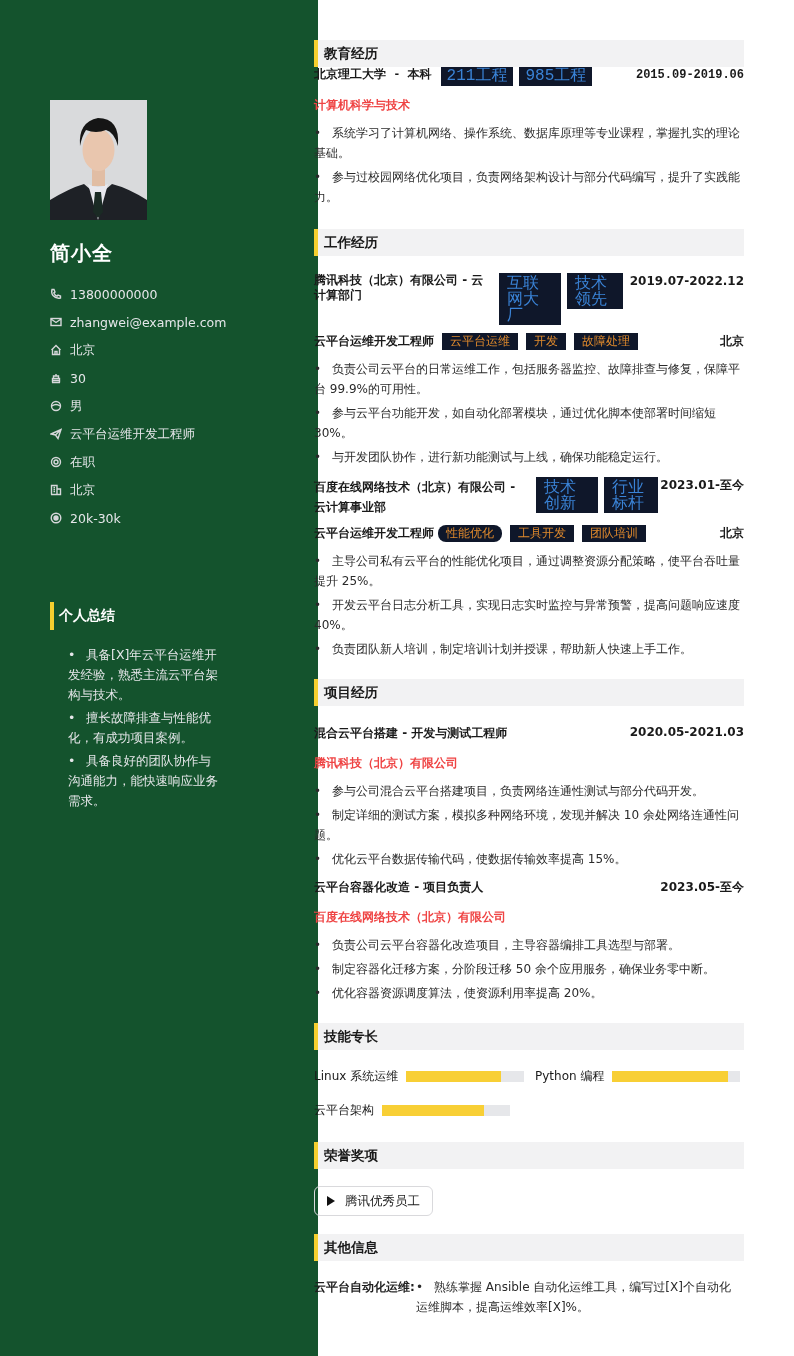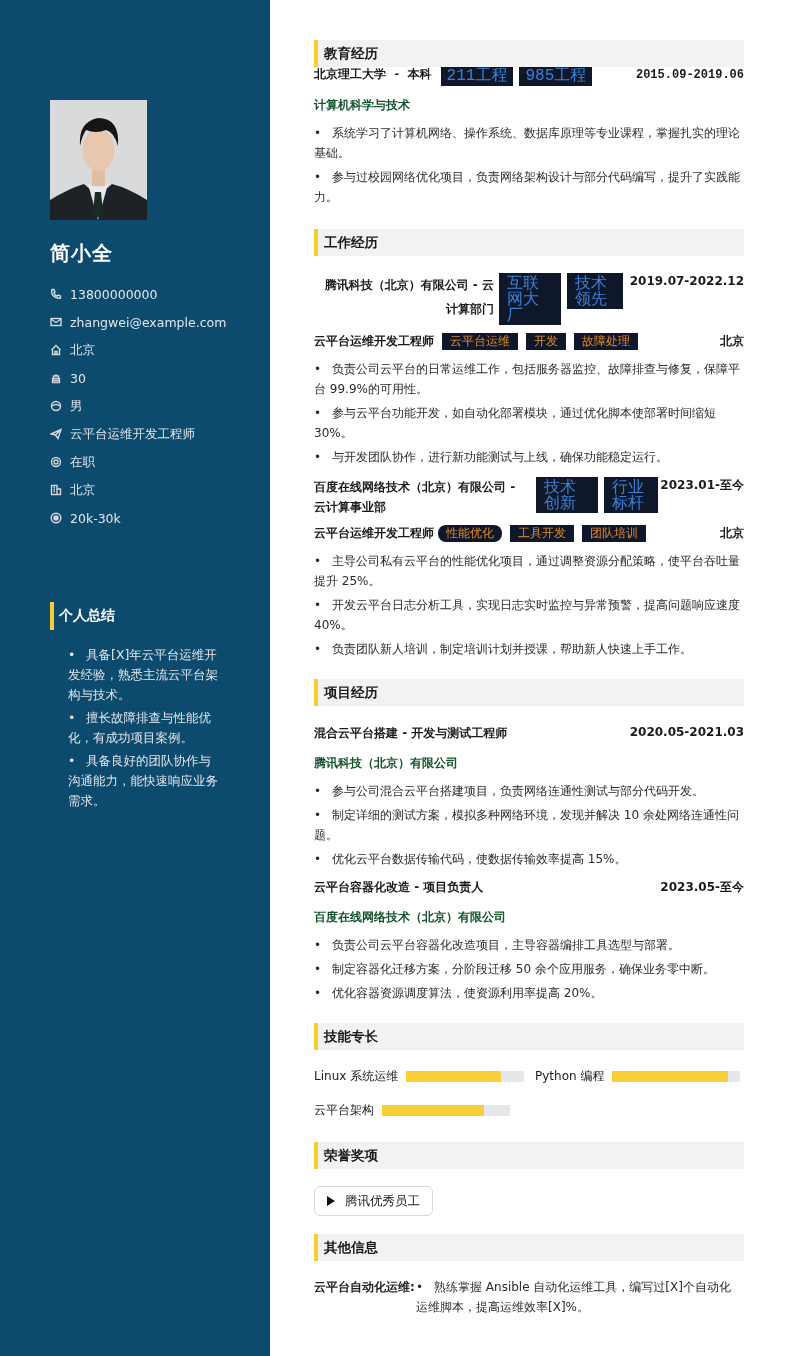--- a/index.html
+++ b/index.html
@@ -1,39 +1,39 @@
 <!DOCTYPE html>
 <html><head>
 <meta charset="utf-8">
 <style>
   * { box-sizing: border-box; margin: 0; padding: 0; }
   html, body { width: 794px; height: 1356px; overflow: hidden; background: #ffffff; }
   body { font-family: "DejaVu Sans", "Liberation Sans", sans-serif; color: #1f1f1f; font-size: 12px; position: relative; }
 
-  .sidebar { position: absolute; left: 0; top: 0; width: 270px; height: 1356px; background: #0c4a6e; color: #e8e9ec; }
+  .sidebar { position: absolute; left: 0; top: 0; width: 318px; height: 1356px; background: #14532d; color: #e8e9ec; }
   .photo { position: absolute; left: 50px; top: 100px; width: 97px; height: 120px; background: #d7d8da; overflow: hidden; }
   .name { position: absolute; left: 50px; top: 240px; font-size: 20px; font-weight: bold; color: #ffffff; letter-spacing: 1px; }
   .info-list { position: absolute; left: 50px; top: 280px; width: 200px; }
   .info-item { height: 28px; display: flex; align-items: center; font-size: 12.5px; color: #e6e7ea; }
   .info-item .ic { width: 12px; height: 12px; margin-right: 8px; display: inline-flex; align-items: center; justify-content: center; }
   .info-item svg { width: 12px; height: 12px; stroke: #d6d7da; fill: none; stroke-width: 1.4; }
 
   .sum-title { position: absolute; left: 50px; top: 602px; height: 28px; display: flex; align-items: center; font-size: 14px; font-weight: bold; color: #ffffff; }
   .sum-title .bar { width: 4px; height: 28px; background: #f5cf2f; margin-right: 5px; }
   .sum-list { position: absolute; left: 68px; top: 645px; width: 150px; list-style: none; }
   .sum-list li { font-size: 12.5px; line-height: 20px; color: #e6e7ea; margin-bottom: 3px; }
   .sum-list li::before { content: "•"; display: inline-block; width: 18px; text-align: left; color: #e6e7ea; }
 
   .main { position: absolute; left: 314px; top: 40px; width: 430px; }
   .sec-head { height: 27px; background: #f2f2f3; border-left: 4px solid #f5cf2f; display: flex; align-items: center; padding-left: 6px; font-size: 13.5px; font-weight: bold; color: #1a1a1a; }
   .row { display: flex; align-items: flex-start; justify-content: space-between; font-size: 12px; font-weight: bold; color: #1a1a1a; }
   .row .left { display: flex; align-items: flex-start; }
   .tag-blue { background: #0f172a; color: #3a83d6; font-weight: normal; padding: 1px 6px; margin-left: 6px; font-size: 16px; line-height: 17px; }
   .tag-orange { background: #0f172a; color: #e08a2c; font-weight: normal; padding: 0 8px; margin-left: 8px; font-size: 12px; line-height: 17px; }
-  .sub { font-size: 12px; font-weight: bold; color: #14532d; }
+  .sub { font-size: 12px; font-weight: bold; color: #ef4444; }
   ul.bul { list-style: none; }
   ul.bul li { font-size: 12px; line-height: 20px; color: #2a2a2a; margin-bottom: 4px; }
   ul.bul li::before { content: "•"; display: inline-block; width: 18px; }
 
   .skill { display: flex; align-items: center; font-size: 12px; color: #1a1a1a; }
   .skill .track { height: 11px; background: #e6e7ea; margin-left: 8px; position: relative; }
   .skill .fill { position: absolute; left: 0; top: 0; height: 11px; background: #f8cf35; }
 
   .award { display: inline-flex; align-items: center; border: 1px solid #d9d9dc; border-radius: 6px; height: 30px; padding: 0 12px 0 12px; font-size: 12.5px; color: #1a1a1a; }
   .award .tri { width: 0; height: 0; border-left: 8px solid #111; border-top: 5px solid transparent; border-bottom: 5px solid transparent; margin-right: 10px; }
@@ -167,21 +167,21 @@
       <li>参与过校园网络优化项目，负责网络架构设计与部分代码编写，提升了实践能力。</li>
     </ul>
   </section>
 
   <section style="margin-top:22px;">
     <div class="sec-head">工作经历</div>
 
     <div style="margin-top:17px;">
       <div class="row">
         <div class="left">
-          <span style="width:180px;line-height:24px;text-align:right;">腾讯科技（北京）有限公司 - 云计算部门</span>
+          <span style="width:180px;line-height:15px;">腾讯科技（北京）有限公司 - 云计算部门</span>
           <span class="tag-blue" style="width:62px;line-height:16px;padding:2px 8px;margin-left:5px;">互联网大厂</span>
           <span class="tag-blue" style="width:56px;line-height:16px;padding:2px 8px;">技术领先</span>
         </div>
         <span style="line-height:17px;">2019.07-2022.12</span>
       </div>
       <div class="row" style="margin-top:8px;align-items:center;">
         <div class="left" style="align-items:center;">
           <span>云平台运维开发工程师</span>
           <span class="tag-orange">云平台运维</span>
           <span class="tag-orange">开发</span>

